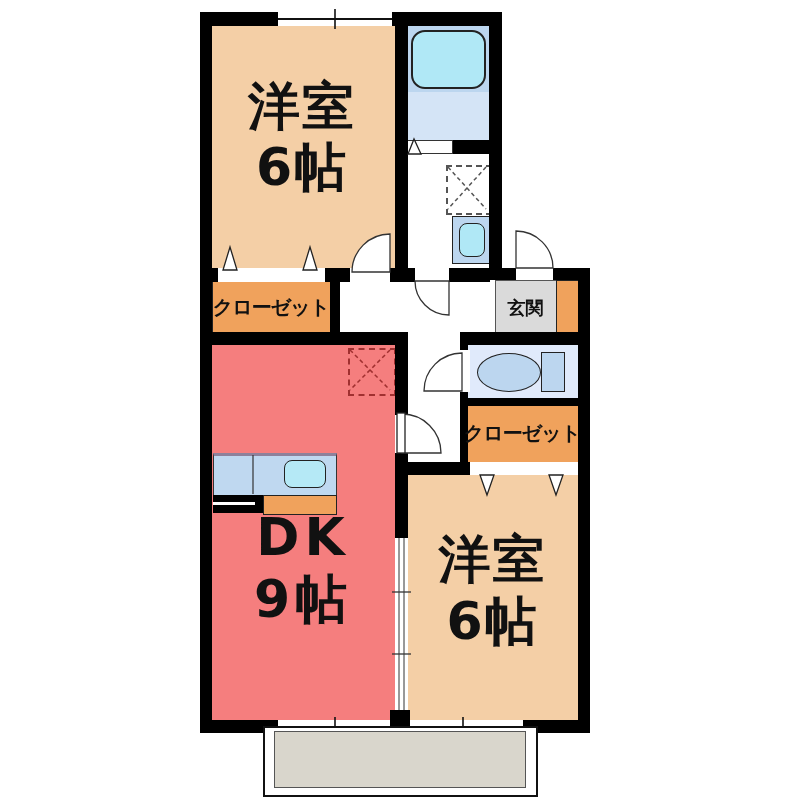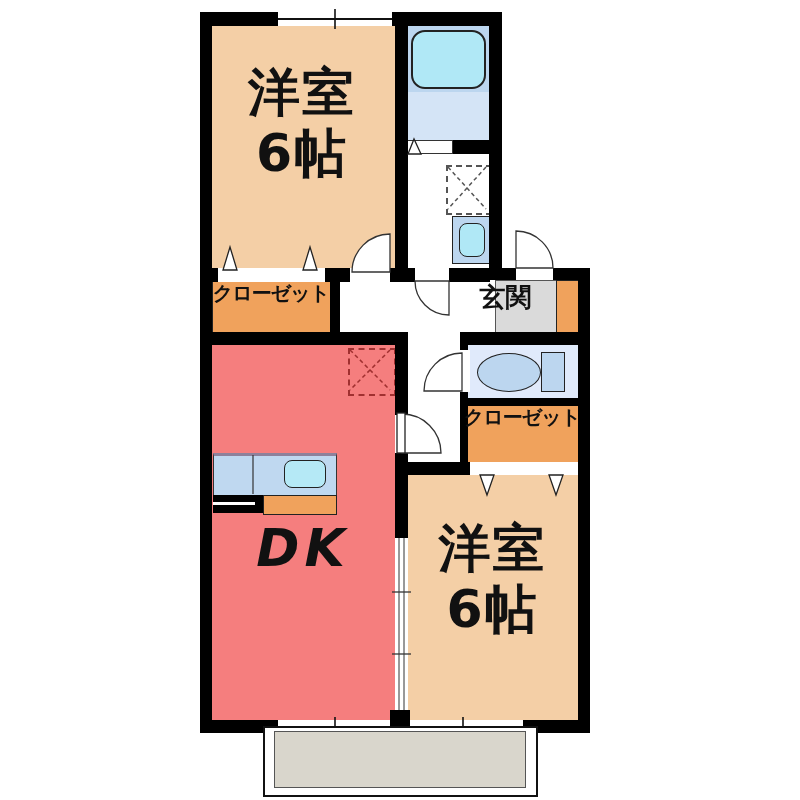--- a/index.html
+++ b/index.html
@@ -1,21 +1,21 @@
 <!DOCTYPE html>
 <html><head>
 <meta charset="utf-8">
 <style>
   html,body{margin:0;padding:0;background:#fff;}
   #canvas{position:relative;width:800px;height:800px;background:#fff;overflow:hidden;
           font-family:"DejaVu Sans","Liberation Sans",sans-serif;}
   .abs{position:absolute;}
   .wall{position:absolute;background:#000;}
   .open{position:absolute;background:#fff;}
-  .lbl{position:absolute;display:flex;flex-direction:column;align-items:center;
+  .lbl{position:absolute;display:flex;flex-direction:column;align-items:center;justify-content:center;
        font-weight:bold;color:#111;text-align:center;white-space:nowrap;}
   .big{font-size:52px;line-height:1.18;letter-spacing:2px;}
   .small-lbl{font-size:20px;letter-spacing:-1px;}
   .win-line{position:absolute;left:0;right:0;top:50%;height:2px;margin-top:-1px;background:#111;}
   svg{position:absolute;left:0;top:0;}
 </style>
 </head>
 <body>
 
 <div id="canvas">
@@ -128,27 +128,28 @@
   <div class="abs" style="left:263px;top:726px;width:271px;height:67px;background:#fff;border:2px solid #111;"></div>
   <div class="abs" style="left:274px;top:731px;width:250px;height:55px;background:#D9D6CC;border:1px solid #555;"></div>
 
   <div class="lbl big" style="left:212px;top:62px;width:180px;height:150px;">
     <span>洋室</span>
     <span>6帖</span>
   </div>
   <div class="lbl small-lbl" style="left:212px;top:280px;width:118px;height:54px;">
     <span>クローゼット</span>
   </div>
-  <div class="lbl" style="left:475px;top:280px;width:61px;height:56px;font-size:26px;">
+  <div class="lbl" style="left:495px;top:280px;width:61px;height:56px;font-size:18px;">
     <span>玄関</span>
   </div>
   <div class="lbl small-lbl" style="left:466px;top:404px;width:112px;height:58px;">
     <span>クローゼット</span>
   </div>
-  <div class="lbl big" style="left:208px;top:518px;width:190px;height:145px;letter-spacing:5px;font-style:italic;">
+  <div class="lbl big" style="left:208px;top:496px;width:190px;height:145px;letter-spacing:5px;">
     <span>DK</span>
+    <span>9帖</span>
   </div>
   <div class="lbl big" style="left:405px;top:518px;width:175px;height:145px;">
     <span>洋室</span>
     <span>6帖</span>
   </div>
 
 </div>
 
 </body></html>

